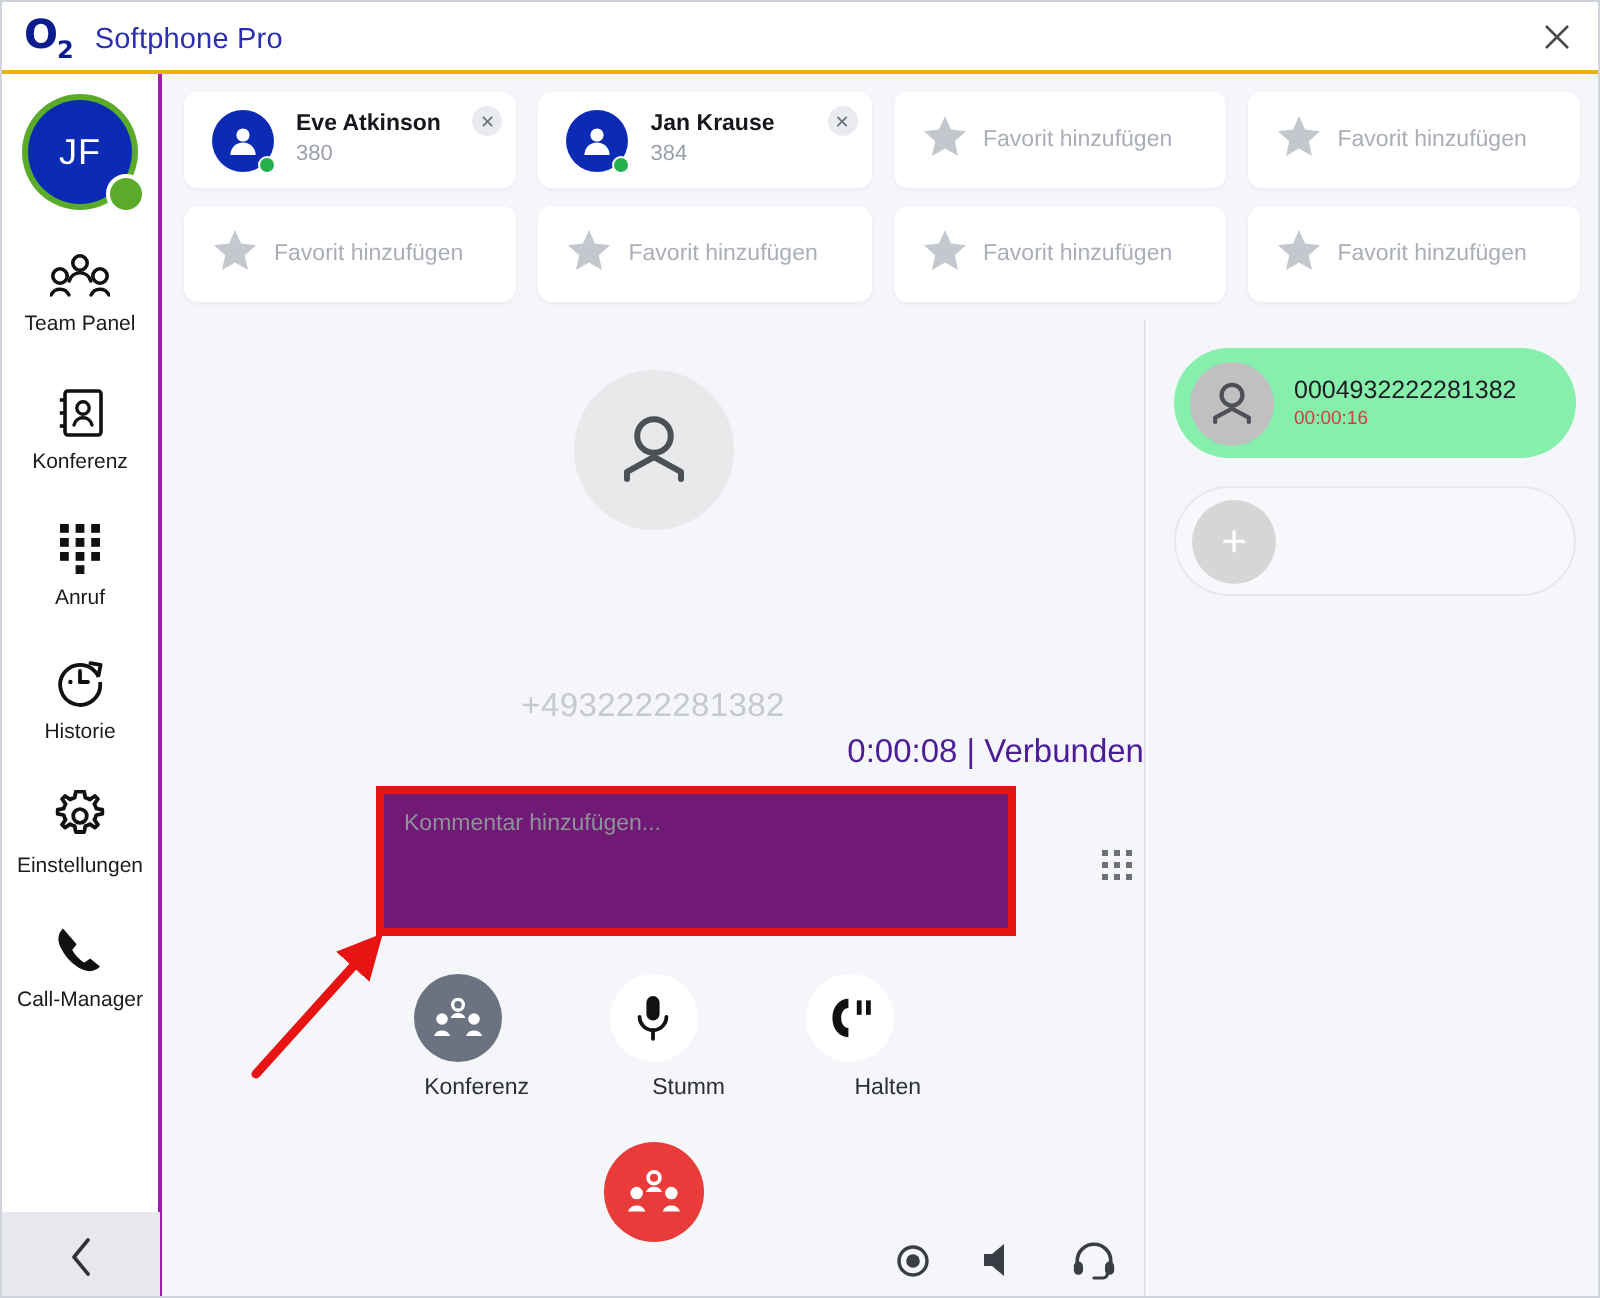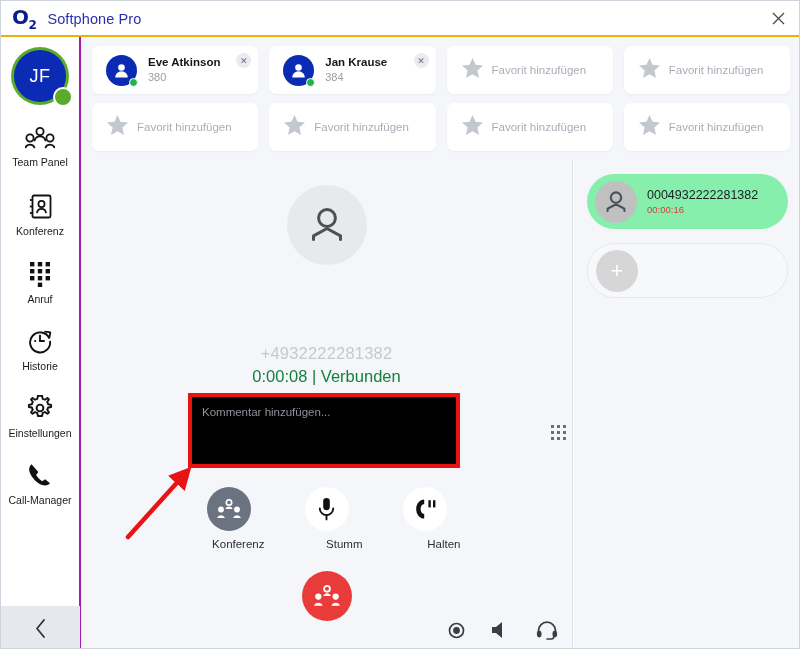--- a/index.html
+++ b/index.html
@@ -178,27 +178,27 @@
     display: flex; align-items: center; justify-content: center;
   }
   .call-number {
     position: absolute; left: 0; top: 184px; width: 100%;
     text-align: center;
     font-size: 16.5px; color: #c6c9cf;
     letter-spacing: .2px;
   }
   .call-status {
     position: absolute; left: 0; top: 207px; width: 100%;
-    text-align: center;
-    font-size: 16.5px; color: #15803d;
+    text-align: right;
+    font-size: 16.5px; color: #4c1d95;
   }
   .comment-box {
     position: absolute; left: 111px; top: 237px;
-    width: 264px; height: 67px;
-    background: #000000;
+    width: 312px; height: 67px;
+    background: #701a75;
     border: none;
     outline: 4px solid #e81313;
     outline-offset: 0;
     padding: 9px 10px;
     font-family: "Liberation Sans", sans-serif;
     font-size: 11.5px;
     color: #8d929b;
     resize: none;
   }
   .comment-box::placeholder { color: #8d929b; }

